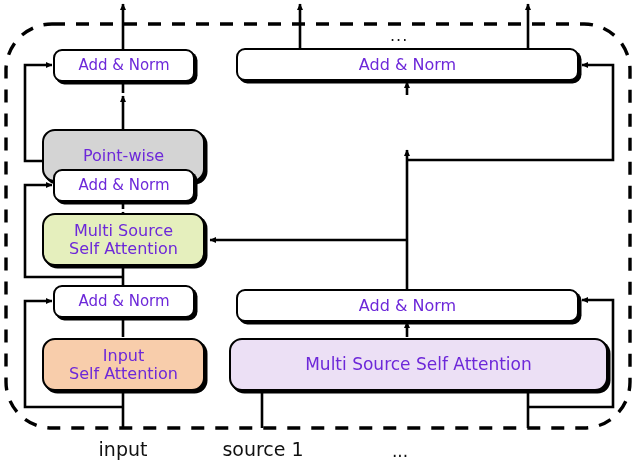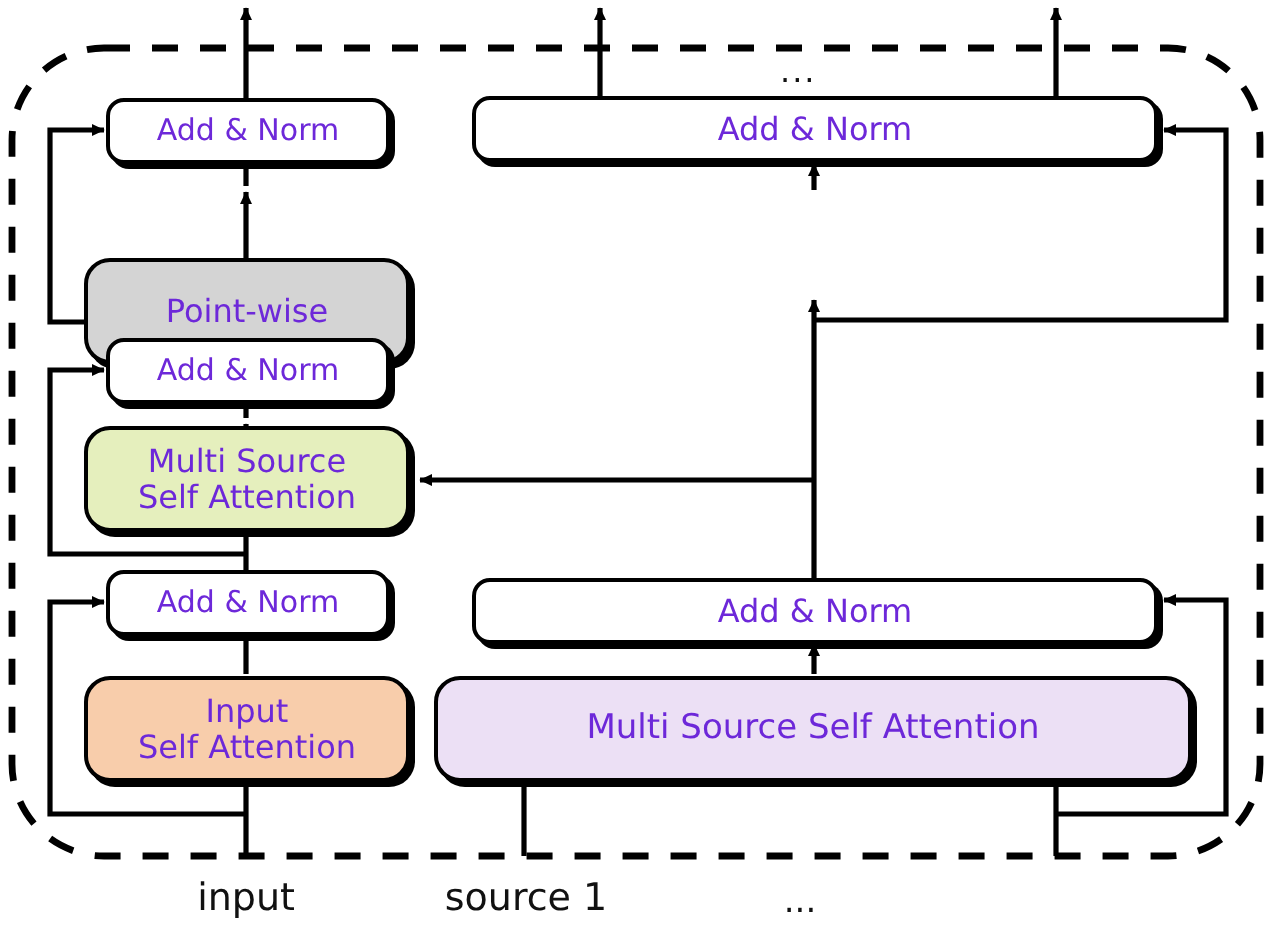--- a/index.html
+++ b/index.html
@@ -97,21 +97,21 @@
 
   <div class="box r8" style="left:236px;top:48px;width:343px;height:33px;font-size:16px;">
     <span>Add &amp; Norm</span>
   </div>
 
 
   <div class="box r8" style="left:236px;top:289px;width:343px;height:33px;font-size:16px;">
     <span>Add &amp; Norm</span>
   </div>
 
-  <div class="box r14" style="left:217px;top:338px;width:379px;height:53px;font-size:17px;background:#ece0f5;">
+  <div class="box r14" style="left:229px;top:338px;width:379px;height:53px;font-size:17px;background:#ece0f5;">
     <span>Multi Source Self Attention</span>
   </div>
 
   <div class="dots" style="left:390px;top:26px;font-size:16px;">...</div>
 
   <div class="lbl" style="left:73px;top:438px;width:100px;font-size:19px;">input</div>
   <div class="lbl" style="left:205px;top:438px;width:116px;font-size:19px;">source 1</div>
   <div class="lbl" style="left:380px;top:441px;width:40px;font-size:17px;">...</div>
 
 </div>

